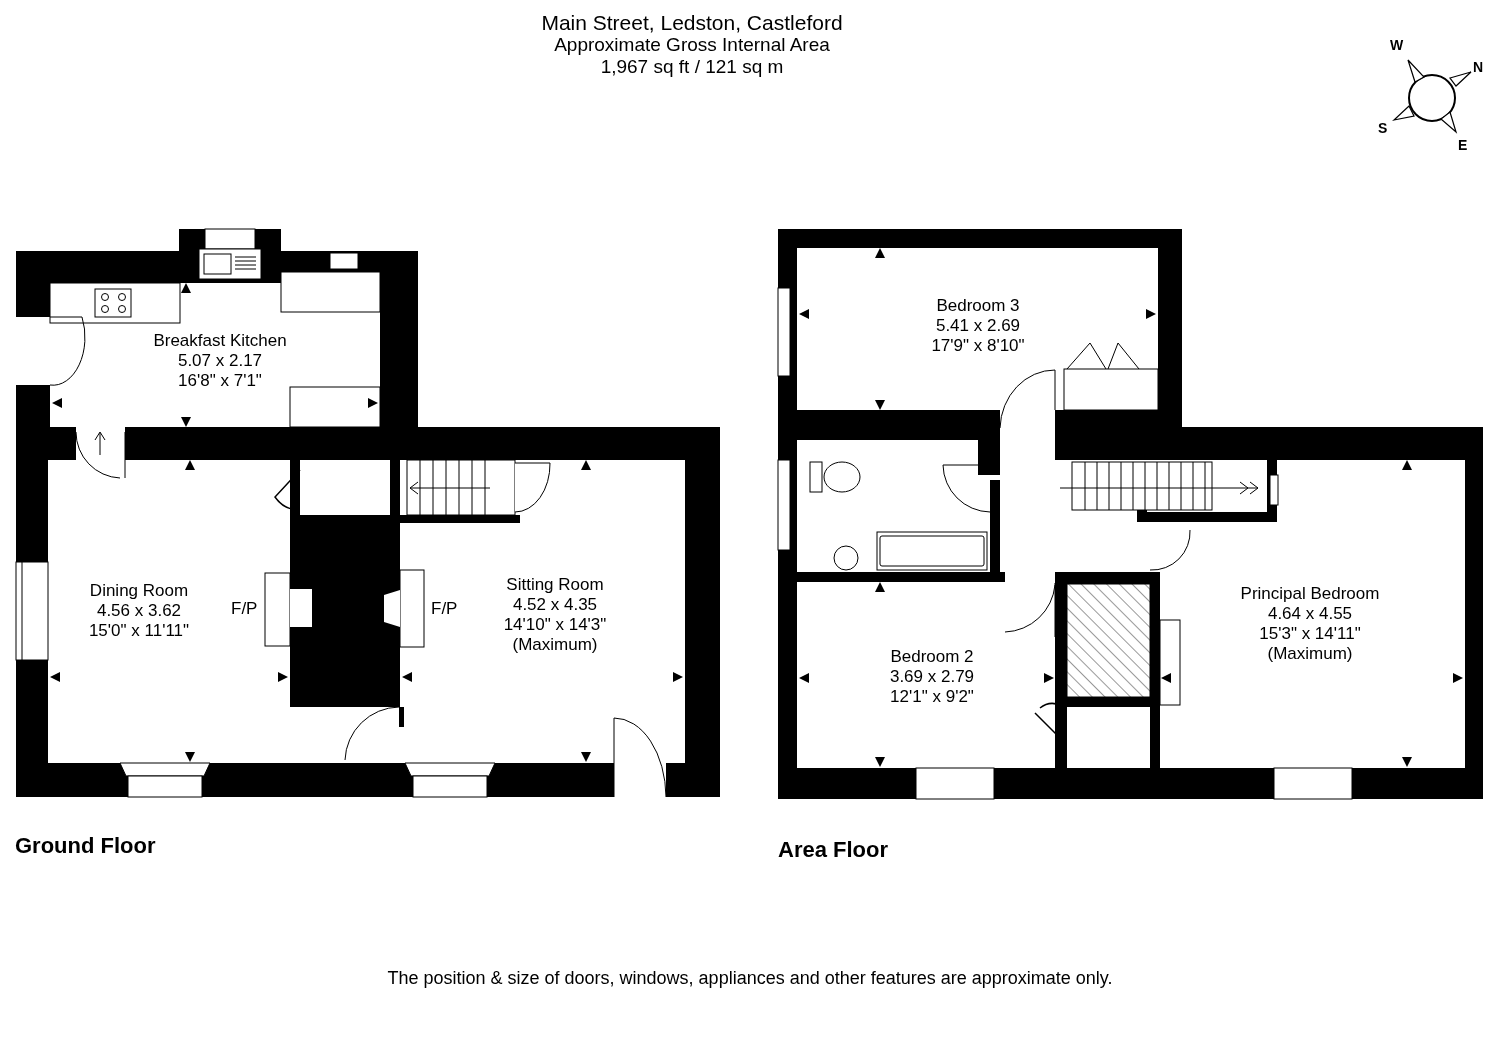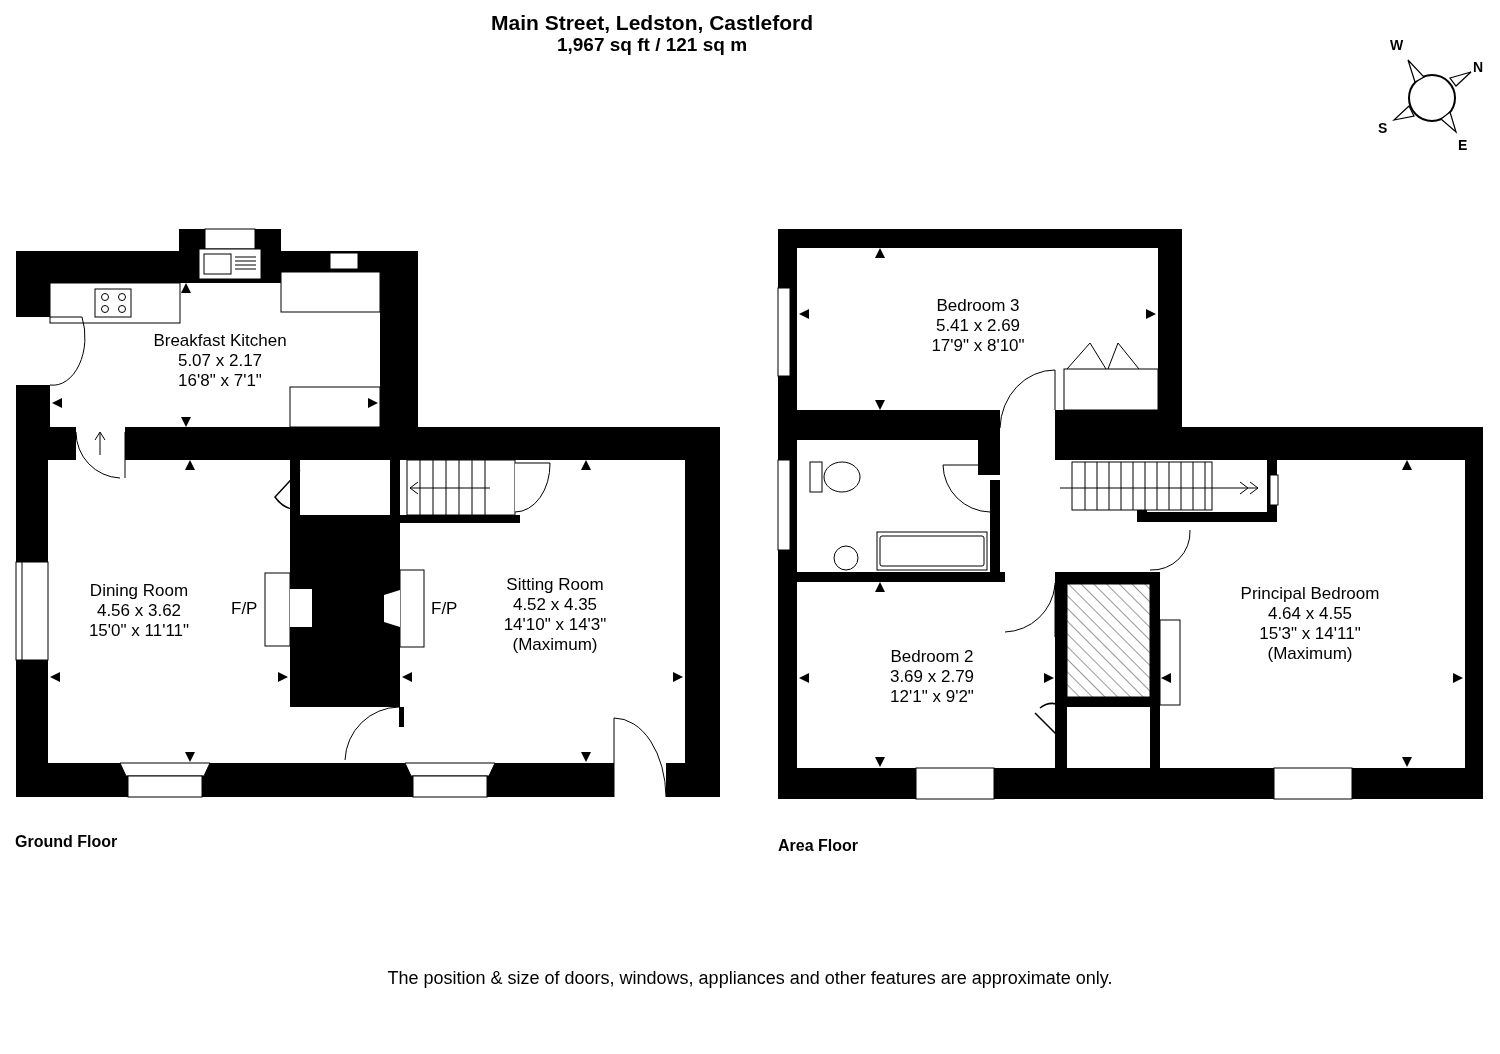--- a/index.html
+++ b/index.html
@@ -1,31 +1,32 @@
 <!DOCTYPE html>
 <html><head>
 <meta charset="utf-8">
 <style>
   html, body { margin: 0; padding: 0; background: #ffffff; }
   body { width: 1500px; height: 1054px; position: relative; overflow: hidden; font-family: "Liberation Sans", sans-serif; color: #000; }
-  .hdr { position: absolute; left: 0; width: 1304px; text-align: center; font-weight: bold; font-size: 19px; line-height: 22px; }
+  .hdr { position: absolute; left: 0; width: 1304px; text-align: center; font-weight: normal; font-size: 19px; line-height: 22px; padding-left: 40px; }
   .hdr .l1 { font-size: 21px; }
-  .floor-label { position: absolute; font-weight: bold; font-size: 16px; }
+  .floor-label { position: absolute; font-weight: bold; font-size: 22px; }
   .disclaimer { position: absolute; left: 0; top: 965px; width: 1500px; text-align: center; font-size: 18px; line-height: 26px; }
   .disclaimer .b { font-weight: bold; }
   svg { position: absolute; left: 0; top: 0; }
   .room-text { font-family: "Liberation Sans", sans-serif; font-size: 17px; text-anchor: middle; }
   .fp-text { font-family: "Liberation Sans", sans-serif; font-size: 17px; }
   .compass-text { font-family: "Liberation Sans", sans-serif; font-size: 14px; font-weight: bold; }
 </style>
 </head>
 <body>
 
 <div class="hdr" style="top:12px;">
   <div class="l1">Main Street, Ledston, Castleford</div>
+  <div>Approximate Gross Internal Area</div>
   <div>1,967 sq ft / 121 sq m</div>
 </div>
 
 <svg width="1500" height="1054" viewBox="0 0 1500 1054">
   <defs>
     <pattern id="hatch" patternUnits="userSpaceOnUse" width="9" height="9" patternTransform="rotate(-45)">
       <line x1="0" y1="0" x2="0" y2="9" stroke="#333" stroke-width="1"></line>
     </pattern>
   </defs>
 

